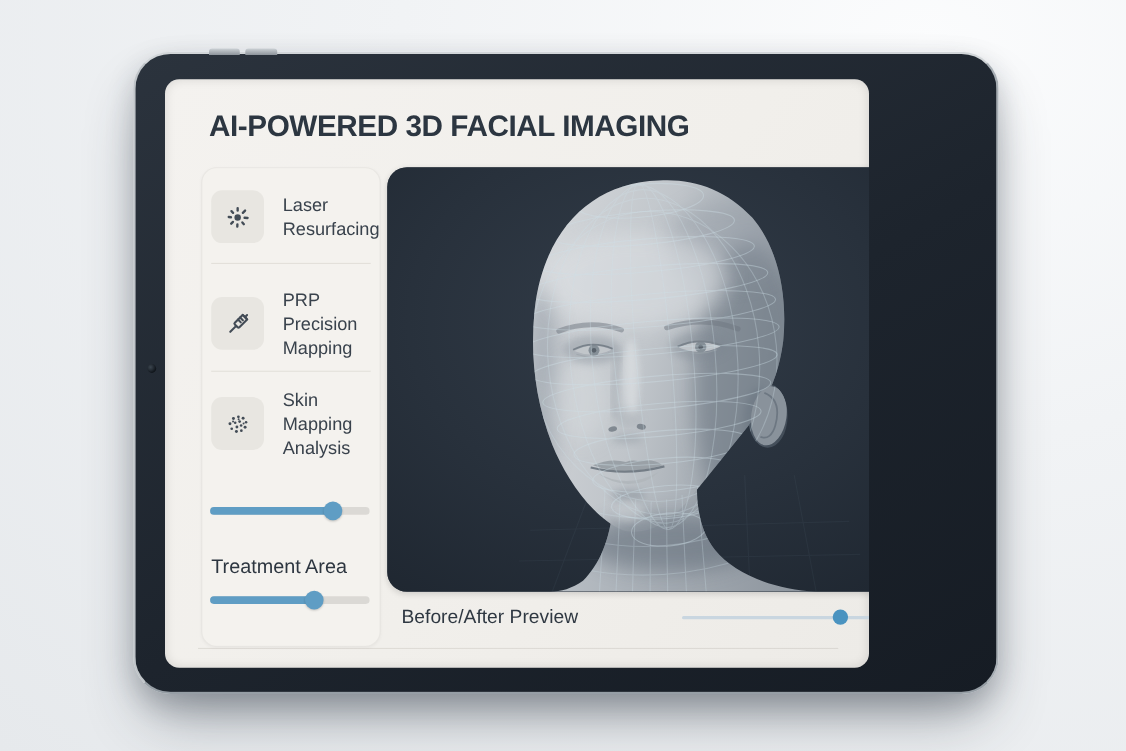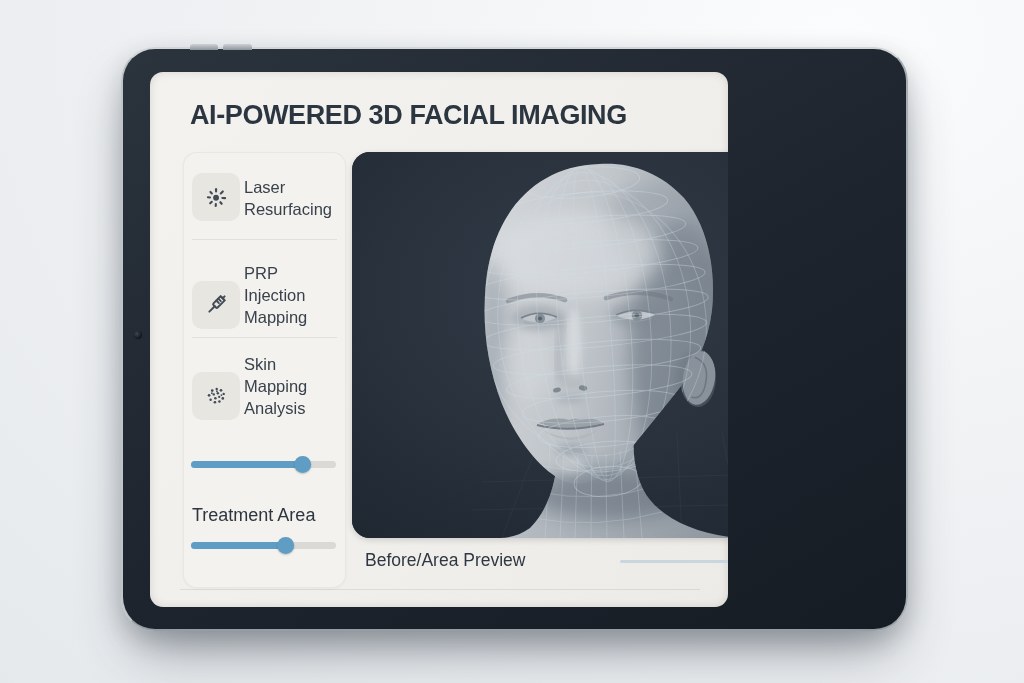--- a/index.html
+++ b/index.html
@@ -11,33 +11,33 @@
     border-radius:34px;
     background:linear-gradient(150deg,#2b333d 0%,#1d242d 55%,#161c24 100%);
     border:2px solid;border-color:#d2d6d9 #a6adb3 #969ea5 #bfc4c8;
     box-shadow:0 30px 55px -14px rgba(42,52,63,.45),0 10px 24px rgba(42,52,63,.22);}
   .top-btn{position:absolute;top:-5px;height:6px;border-radius:3px 3px 0 0;
     background:linear-gradient(180deg,#cdd2d6,#8d949b);}
   .top-btn.b1{left:67px;width:28px;}
   .top-btn.b2{left:100px;width:29px;}
   .camera{position:absolute;left:11px;top:282px;width:8px;height:8px;border-radius:50%;
     background:radial-gradient(circle at 35% 35%, #3c4650 0%, #10151b 70%);}
-  .screen{position:absolute;left:27px;top:23px;width:578px;height:535px;border-radius:13px;
+  .screen{position:absolute;left:27px;top:23px;width:640px;height:535px;border-radius:13px;
     background:linear-gradient(125deg,#f4f2ef 0%,var(--screen-bg,#f1efeb) 55%,#edebe7 100%);
     box-shadow:inset 0 0 10px rgba(0,0,0,.12);overflow:hidden;}
   
   .title{position:absolute;left:40px;top:26px;margin:0;font-size:27px;line-height:34px;
     font-weight:700;letter-spacing:-.4px;color:var(--title-text,#2c3641);}
   .content-edge{position:absolute;left:30px;right:28px;top:517px;height:1px;
     background:rgba(110,104,92,.14);}
   
   .sidebar{position:absolute;left:33px;top:80px;width:163px;height:436px;
     background:#f4f2ee;border:1px solid rgba(0,0,0,.045);border-radius:14px;
     box-shadow:0 1px 3px rgba(0,0,0,.04);box-sizing:border-box;padding:20px 8px 0 8px;}
-  .treat-item{display:flex;gap:4px;align-items:flex-end;}
+  .treat-item{display:flex;gap:17px;align-items:center;}
   .treat-item.r1{padding-bottom:18px;border-bottom:1px solid #e3e0da;}
   .treat-item.r2{padding-top:20px;padding-bottom:8px;border-bottom:1px solid #e3e0da;}
   .treat-item.r3{padding-top:13px;}
   .tile{flex:0 0 48px;width:48px;height:48px;border-radius:10px;background:#e8e6e1;
     display:flex;align-items:center;justify-content:center;}
   .tile svg{width:27px;height:27px;}
   .treat-label{width:92px;font-size:16.5px;line-height:1.33;color:var(--label-text,#39424c);padding-top:3px;}
   .slider-group{position:absolute;left:7px;width:149px;}
   .sg1{top:292px;} .sg2{top:352px;}
   .slider-label{font-size:18px;color:#2d3640;margin-left:1px;}
@@ -99,21 +99,21 @@
               <g transform="rotate(45 12 12)">
                 <line x1="12" y1="1.8" x2="12" y2="4.2"></line>
                 <line x1="9.4" y1="4.2" x2="14.6" y2="4.2"></line>
                 <rect x="9.4" y="4.2" width="5.2" height="10" rx="1"></rect>
                 <line x1="9.4" y1="7.2" x2="12.6" y2="7.2"></line>
                 <line x1="9.4" y1="9.6" x2="12.6" y2="9.6"></line>
                 <line x1="12" y1="14.2" x2="12" y2="21"></line>
               </g>
             </svg>
           </span>
-          <span class="treat-label">PRP Injection Mapping</span>
+          <span class="treat-label">PRP Precision Mapping</span>
         </div>
 
         <div class="treat-item r3">
           <span class="tile">
             <svg viewBox="0 0 24 24" fill="#434c56">
               <circle cx="8.2" cy="7.6" r="1.2"></circle>
                 <circle cx="12.2" cy="6.2" r="1.1"></circle>
               <circle cx="16" cy="7.4" r="1.2"></circle>
                 <circle cx="18.4" cy="10.6" r="1.05"></circle>
               <circle cx="17.6" cy="14.6" r="1.2"></circle>
@@ -270,21 +270,21 @@
               <path d="M282,290 Q286,340 290,386"></path>
               <path d="M190,314 Q246,326 300,308"></path>
                 <path d="M186,340 Q246,352 304,334"></path>
               <path d="M180,366 Q246,378 310,360"></path>
             </g>
           </g>
         </svg>
       </div>
 
       <div class="footer">
-        <span class="footer-label">Before/Area Preview</span>
+        <span class="footer-label">Before/After Preview</span>
         <div class="preview-slider">
           <div class="preview-line">
             <span class="preview-arrow"></span>
           </div>
           <div class="preview-thumb" style="left: 70%;"></div>
         </div>
       </div>
 
       <div class="content-edge"></div>
     </div>

